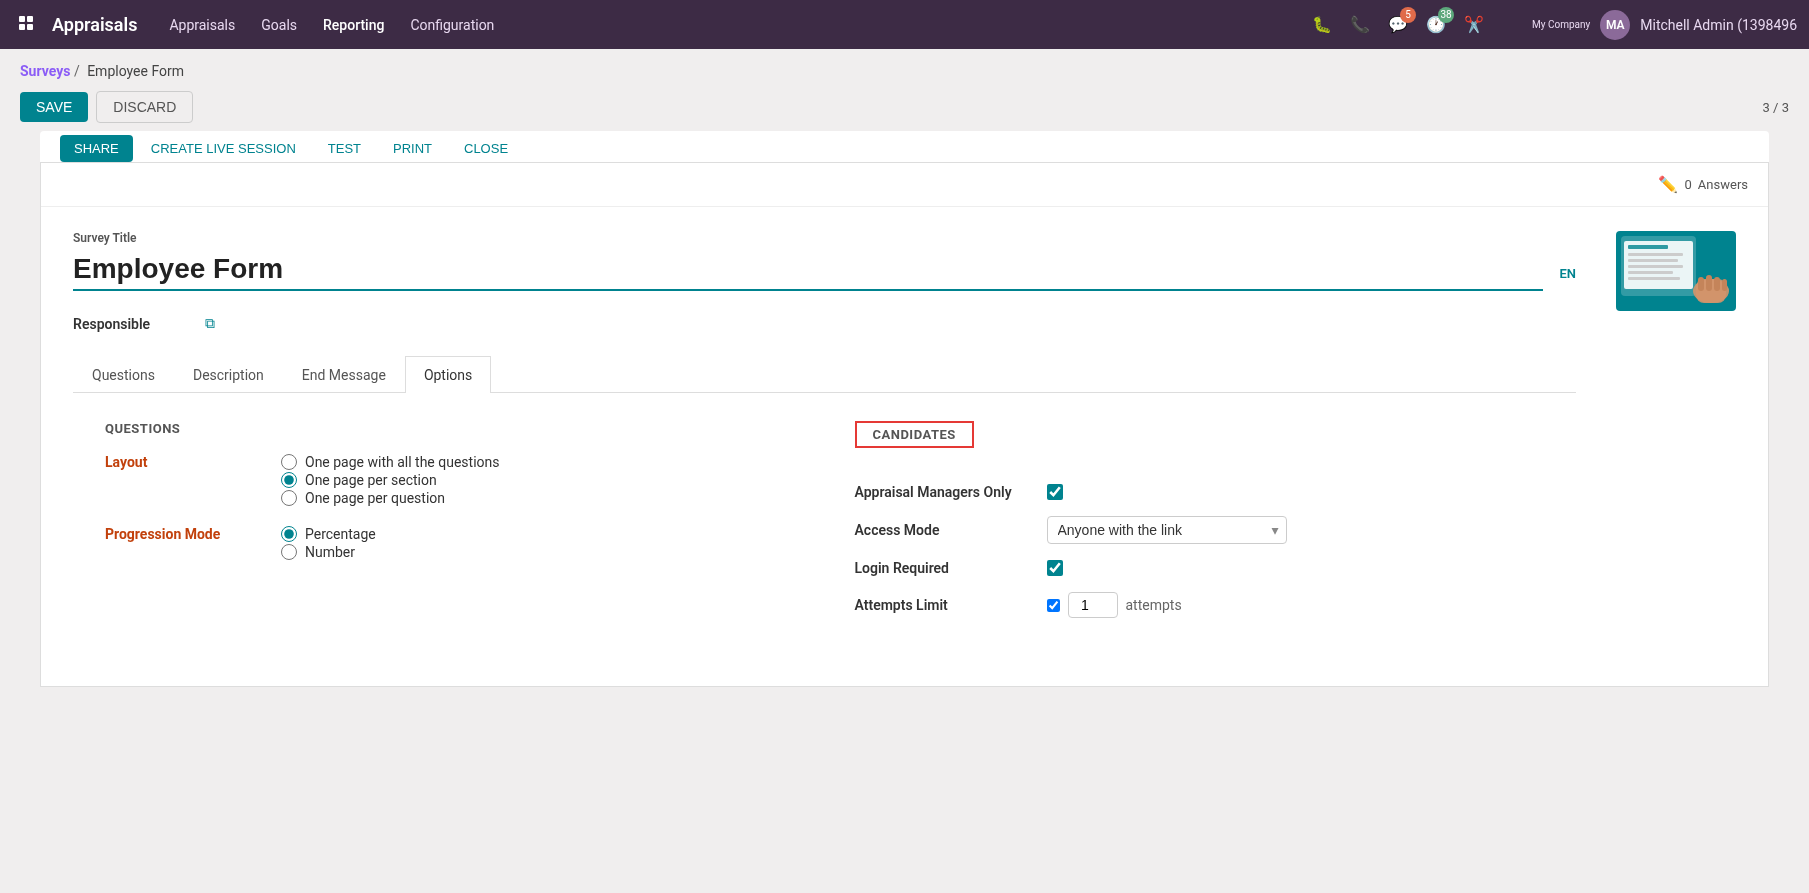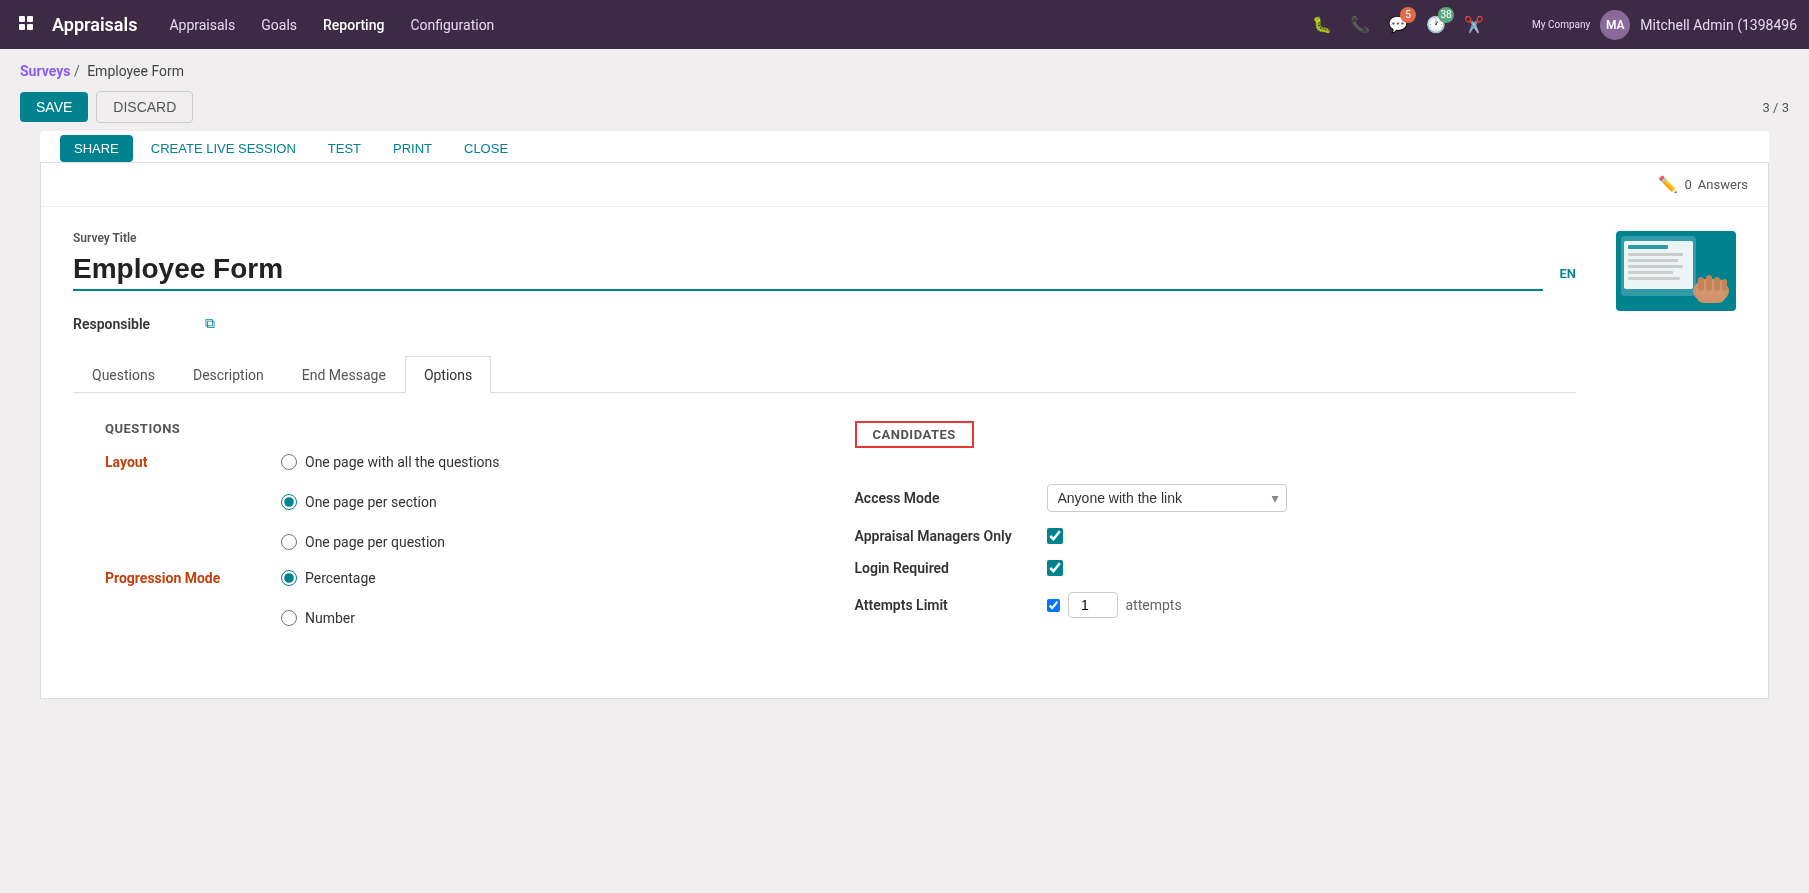--- a/index.html
+++ b/index.html
@@ -196,21 +196,21 @@
       font-size: 13px; font-weight: 700; color: #555;
       margin-bottom: 18px; text-transform: uppercase; letter-spacing: 0.5px;
     }
 
     .field-group { margin-bottom: 20px; }
     .field-group-label {
       font-size: 14px; font-weight: 700; min-width: 160px;
       color: #c2410c;
     }
 
-    .radio-group { display: flex; flex-direction: column; gap: 24px; }
+    .radio-group { display: flex; flex-direction: column; gap: 2px; }
     .radio-item {
       display: flex; align-items: center; gap: 8px; font-size: 14px; cursor: pointer;
     }
     .radio-item input[type="radio"] {
       accent-color: #00838f; width: 16px; height: 16px; cursor: pointer;
     }
 
     .layout-row {
       display: flex; align-items: flex-start; gap: 16px;
     }
@@ -399,35 +399,35 @@
               </div>
             </div>
           </div>
 
           <div class="options-right">
             <div style="margin-bottom: 18px;">
               <div class="candidates-box">Candidates</div>
             </div>
 
             <div class="candidate-field-row">
+              <span class="candidate-field-label">
+                <span>Appraisal Managers Only</span>
+              </span>
+              <div class="checkbox-item">
+                <input type="checkbox" checked="" style="">
+              </div>
+            </div>
+
+            <div class="candidate-field-row">
               <span class="candidate-field-label">Access Mode</span>
               <div class="select-wrapper">
                 <select class="candidate-select">
                   <option>Anyone with the link</option>
                   <option>Invited people only</option>
                 </select>
-              </div>
-            </div>
-
-            <div class="candidate-field-row">
-              <span class="candidate-field-label">
-                <span>Appraisal Managers Only</span>
-              </span>
-              <div class="checkbox-item">
-                <input type="checkbox" checked="" style="">
               </div>
             </div>
 
             <div class="candidate-field-row">
               <span class="candidate-field-label">Login Required</span>
               <div class="checkbox-item">
                 <input type="checkbox" checked="" style="">
               </div>
             </div>
 

